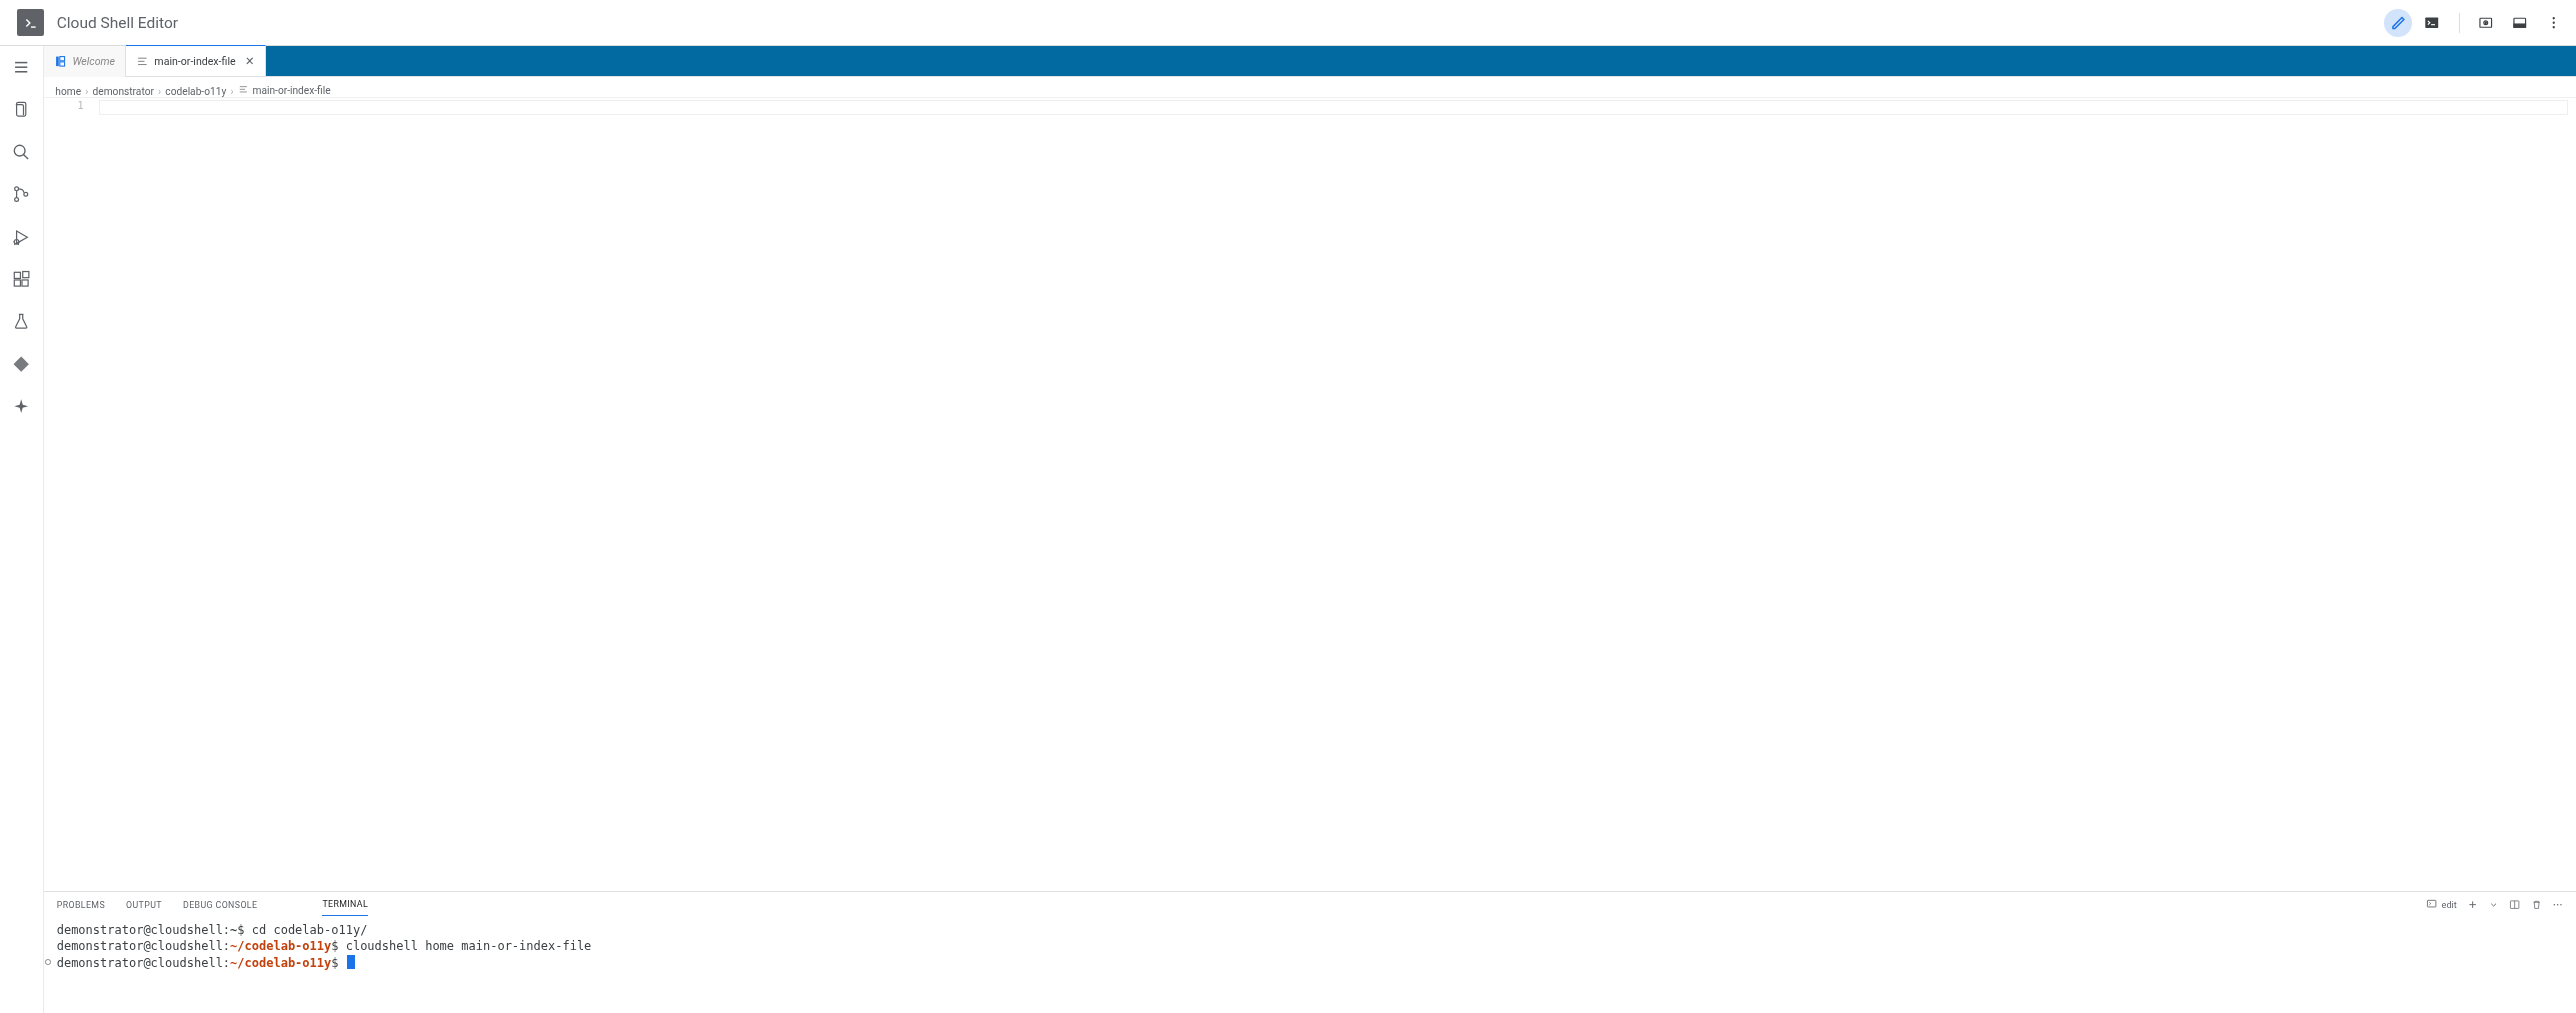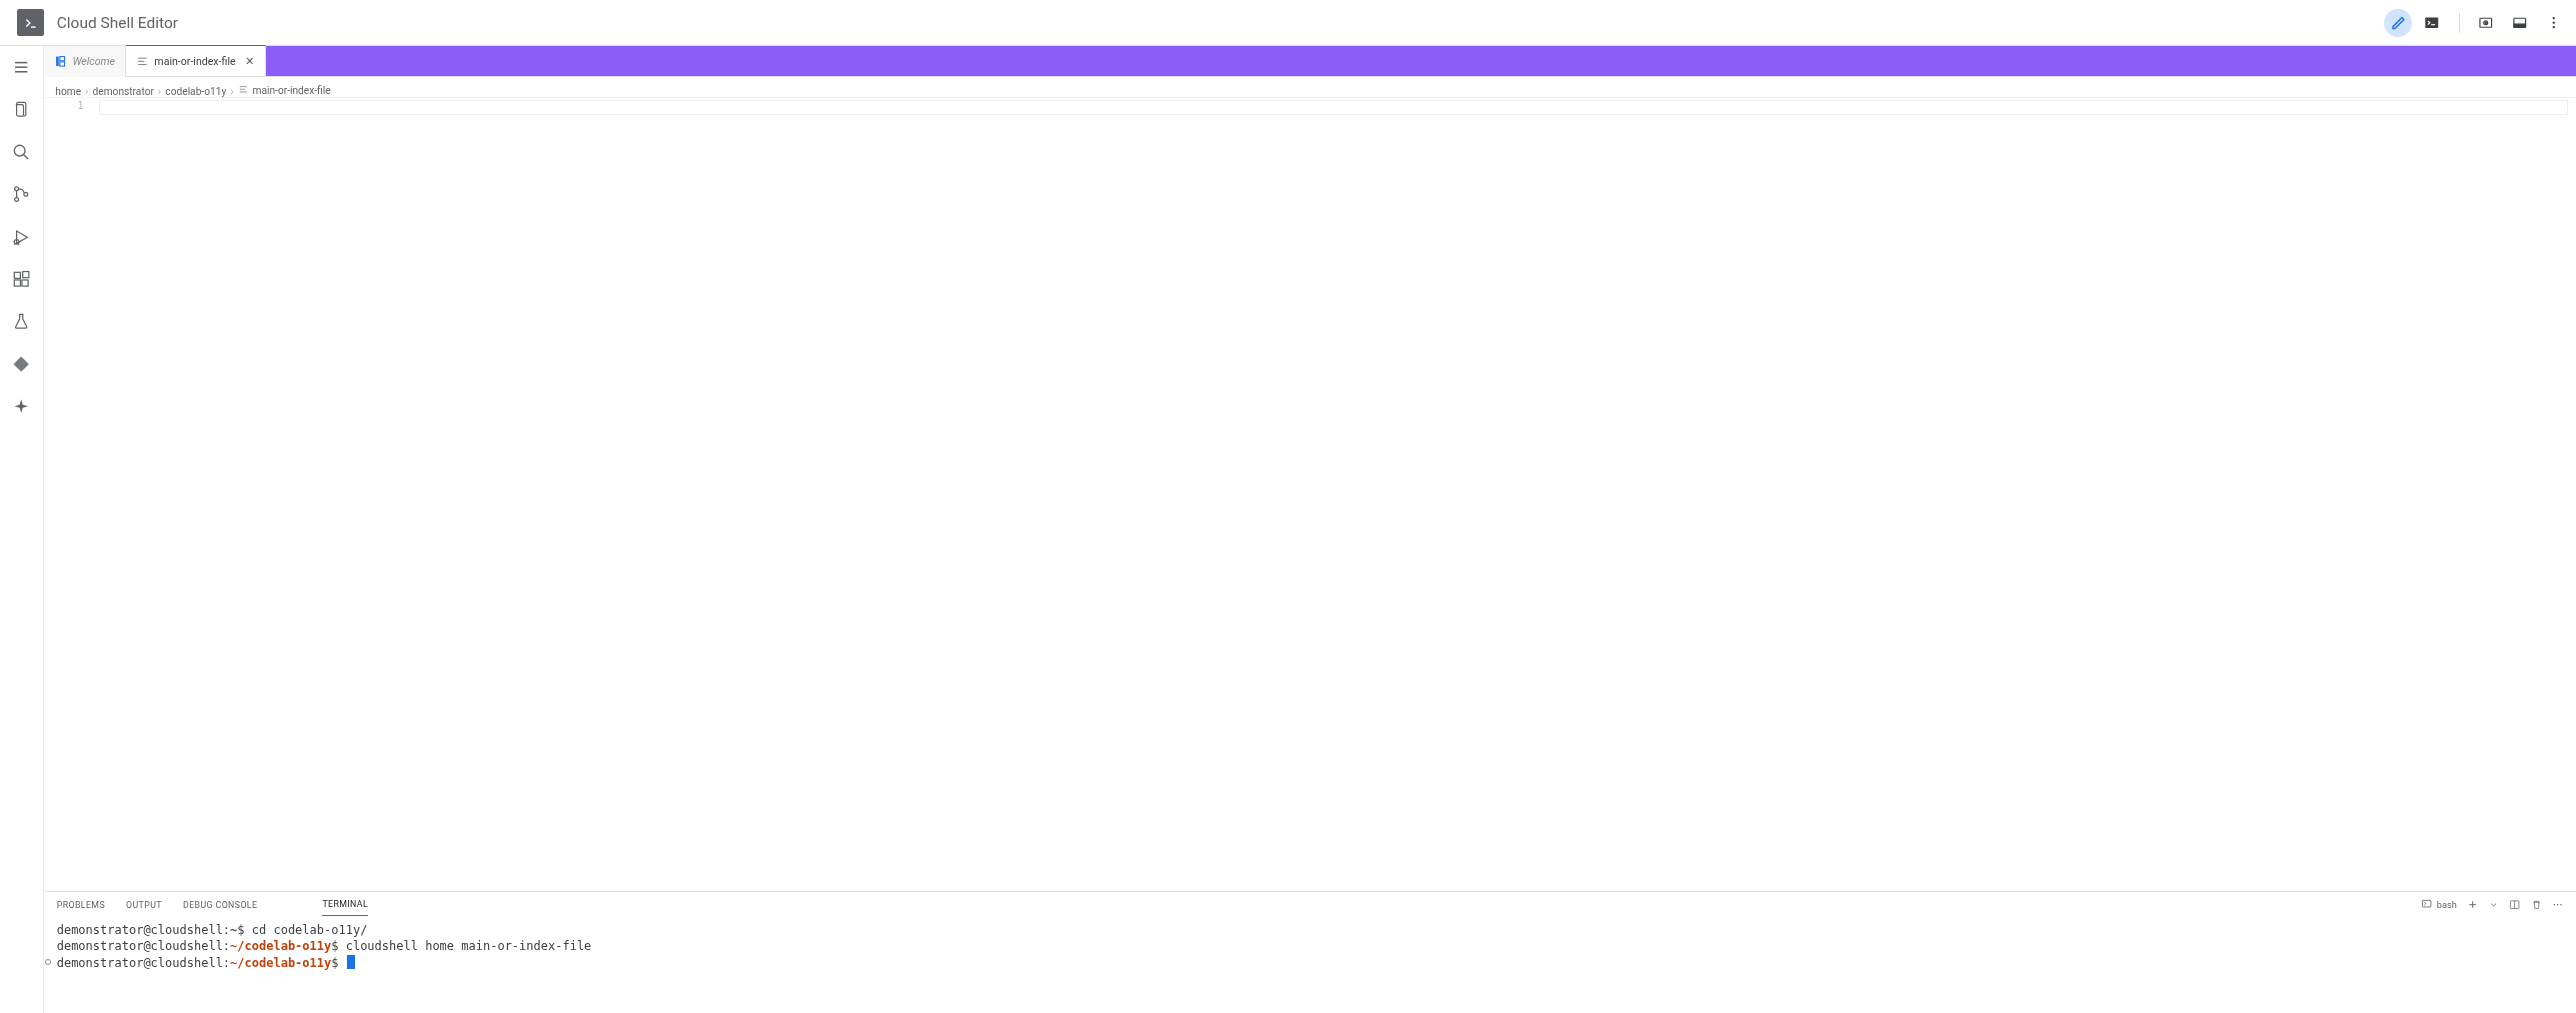--- a/index.html
+++ b/index.html
@@ -22,21 +22,21 @@
 
 
 .activity-bar { width: 44px; background: #fff; border-right: 0.7px solid #e8eaed; display: flex; flex-direction: column; align-items: center; padding-top: 8.5px; gap: 17px; }
 .activity-item { width: 25.4px; height: 25.4px; display: flex; align-items: center; justify-content: center; cursor: pointer; color: #5f6368; }
 .activity-item svg { width: 18.4px; height: 18.4px; }
 
 
 .editor-area { flex: 1; display: flex; flex-direction: column; min-width: 0; }
 
 
-.tab-bar { height: 31px; background: #8b5cf6; border-bottom: 0.7px solid #e0e0e0; display: flex; }
+.tab-bar { height: 31px; background: #0369a1; border-bottom: 0.7px solid #e0e0e0; display: flex; }
 .tab { height: 31px; padding: 0 10px; display: flex; align-items: center; gap: 5.7px; cursor: pointer; font-size: 10.6px; border-right: 0.7px solid #e0e0e0; }
 .tab.welcome { background: #f8f8f8; color: #888; font-style: italic; }
 .tab.welcome .tab-icon { color: #1a73e8; }
 .tab.active { background: #fff; border-top: 1.1px solid #1a73e8; margin-top: -0.7px; }
 .tab .tab-icon { display: flex; align-items: center; }
 .tab .tab-icon svg { width: 12.7px; height: 12.7px; }
 .tab .close { width: 11.3px; height: 11.3px; display: flex; align-items: center; justify-content: center; margin-left: 2.8px; color: #5f6368; font-size: 11.3px; }
 
 
 .breadcrumb { height: 21px; padding: 0 11.3px; display: flex; align-items: flex-end; font-size: 10.2px; color: #5f6368; gap: 4.2px; border-bottom: 0.7px solid #f0f0f0; }
@@ -251,21 +251,21 @@
         <div class="panel-tab active">TERMINAL</div>
         <div class="panel-tabs-spacer"></div>
         <div class="panel-actions">
           <div class="shell-badge">
             <span>
               <svg viewBox="0 0 24 24" fill="none" stroke="#5f6368" stroke-width="1.8">
                   <rect x="3" y="5" width="18" height="14" rx="1"></rect>
                   <polyline points="7 9 10 12 7 15"></polyline>
                 </svg>
             </span>
-            <span>bash</span>
+            <span>edit</span>
           </div>
           <div class="panel-action-icon">
             <svg viewBox="0 0 24 24" stroke="#5f6368" stroke-width="2">
                 <line x1="12" y1="5" x2="12" y2="19"></line>
                 <line x1="5" y1="12" x2="19" y2="12"></line>
               </svg>
           </div>
           <div class="panel-action-icon">
             <svg viewBox="0 0 24 24" stroke="#5f6368" stroke-width="2" fill="none">
                 <polyline points="7 10 12 15 17 10"></polyline>

